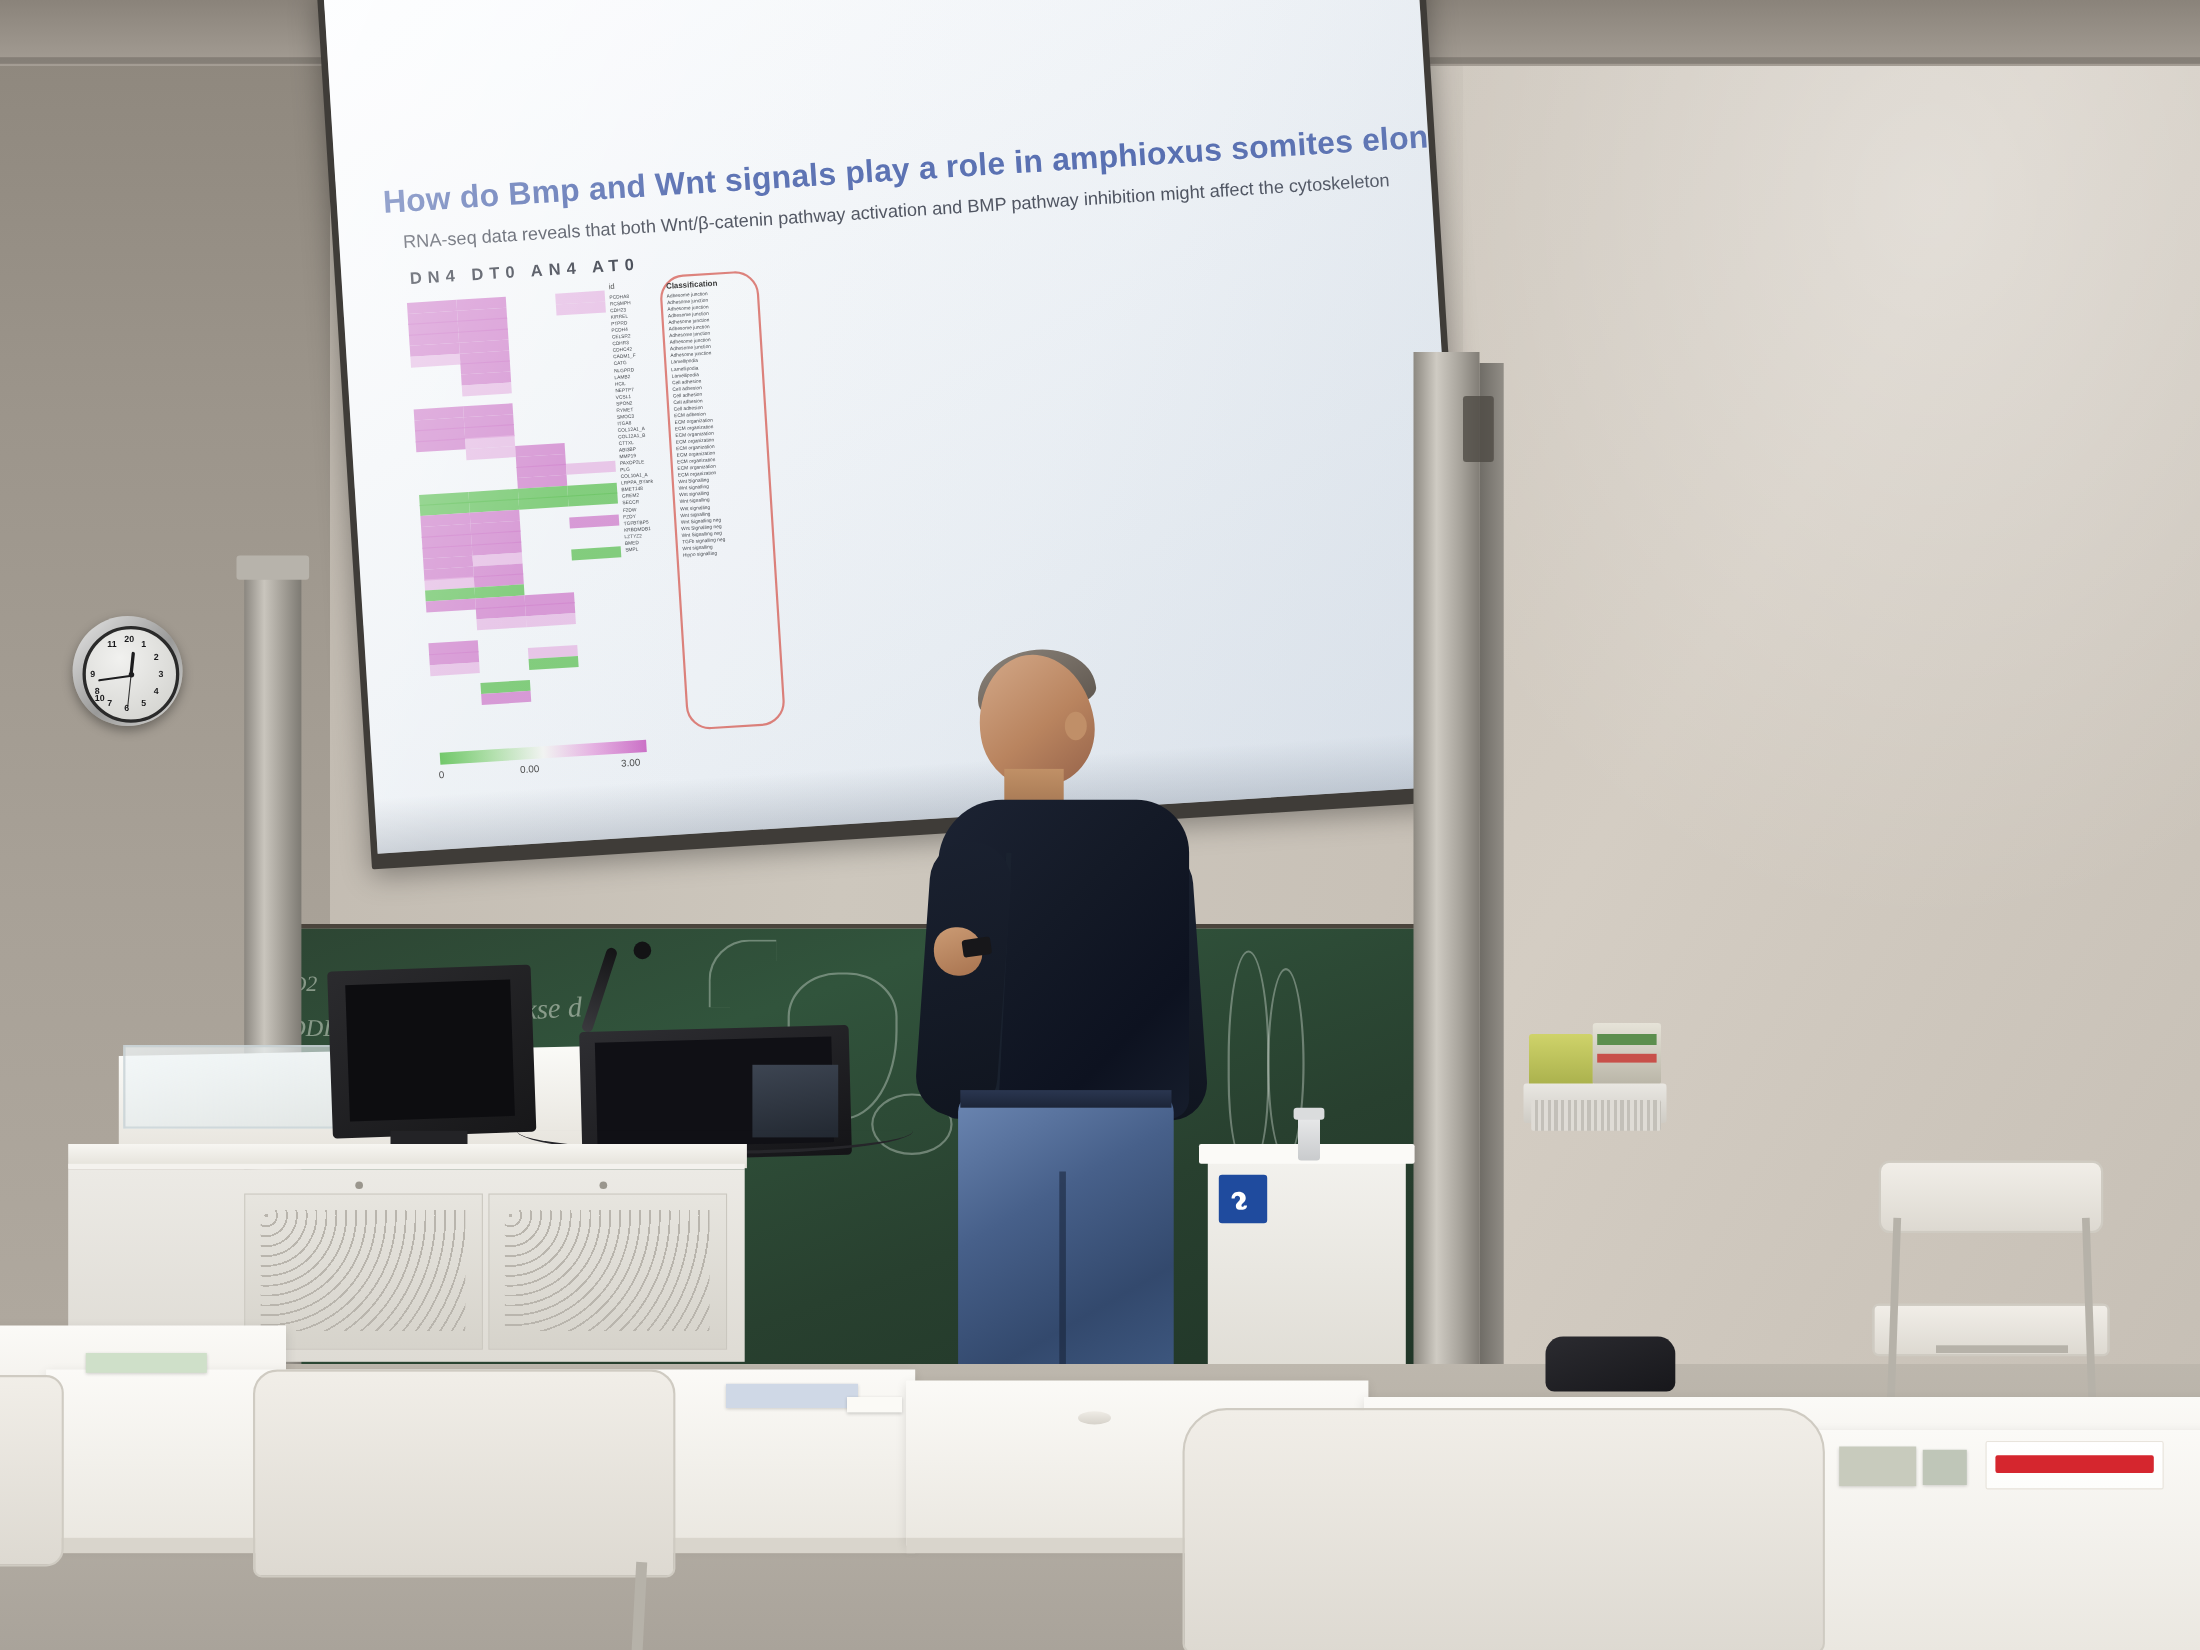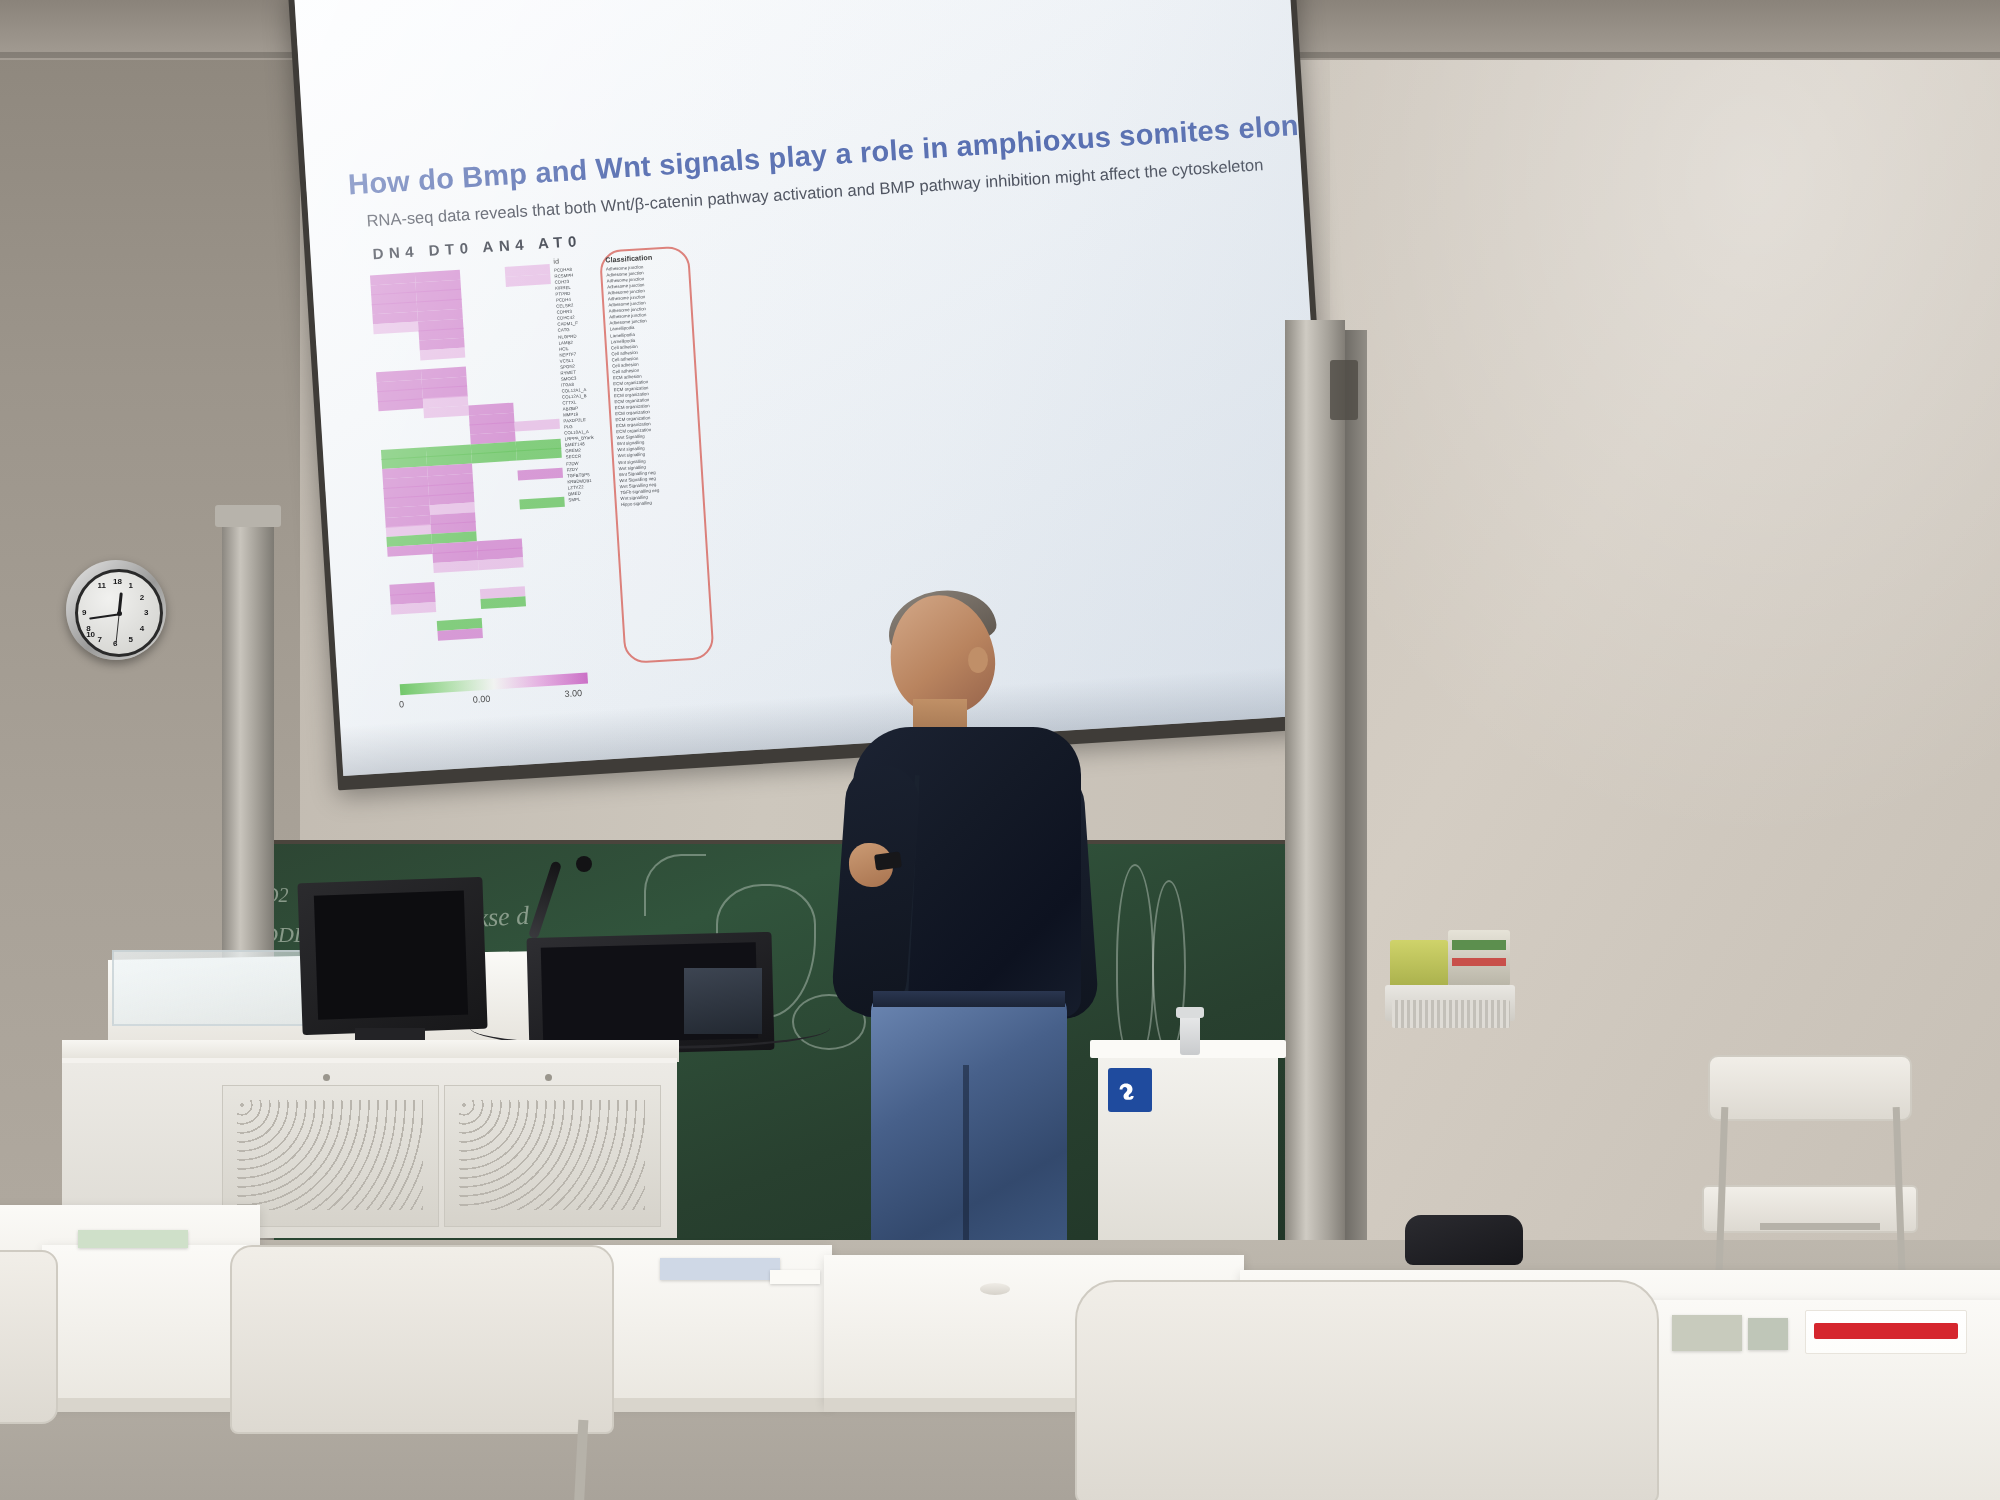--- a/index.html
+++ b/index.html
@@ -432,21 +432,21 @@
   <div class="post2"></div>
   <div class="post2b"></div>
   <div class="speaker-box"></div>
 
   <div class="clock">
     <div class="clock-face" id="clockface">
       <div class="hand hand-h"></div>
       <div class="hand hand-m"></div>
       <div class="hand hand-s"></div>
       <div class="clock-pin"></div>
-    <div class="clock-num" style="left: 35px; top: 5px;">18</div>
+    <div class="clock-num" style="left: 35px; top: 5px;">20</div>
         <div class="clock-num" style="left: 50.5px; top: 9.15321px;">1</div>
         <div class="clock-num" style="left: 61.8468px; top: 20.5px;">2</div>
         <div class="clock-num" style="left: 66px; top: 36px;">3</div>
         <div class="clock-num" style="left: 61.8468px; top: 51.5px;">4</div>
         <div class="clock-num" style="left: 50.5px; top: 62.8468px;">5</div>
         <div class="clock-num" style="left: 35px; top: 67px;">6</div>
         <div class="clock-num" style="left: 19.5px; top: 62.8468px;">7</div>
         <div class="clock-num" style="left: 8.15321px; top: 51.5px;">8</div>
         <div class="clock-num" style="left: 4px; top: 36px;">9</div>
         <div class="clock-num" style="left: 8.15321px; top: 20.5px; margin-top: 37px;">10</div>

